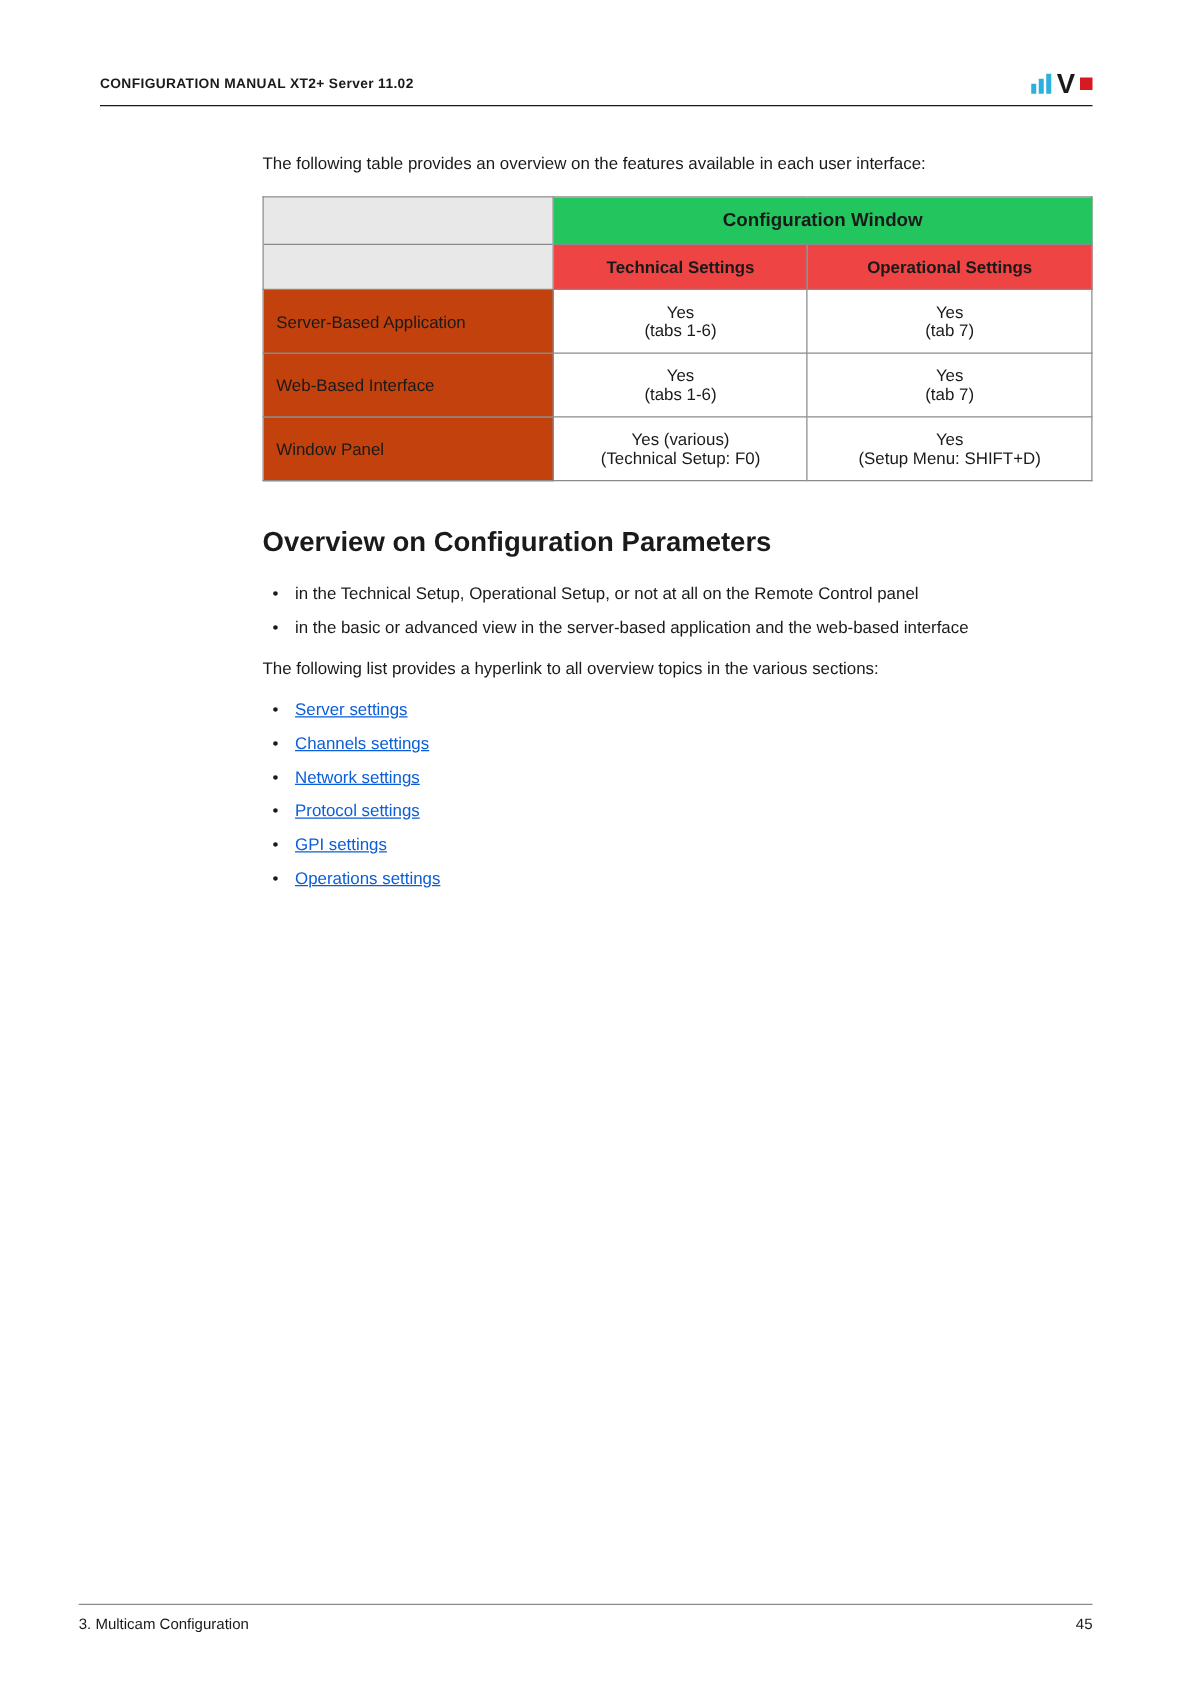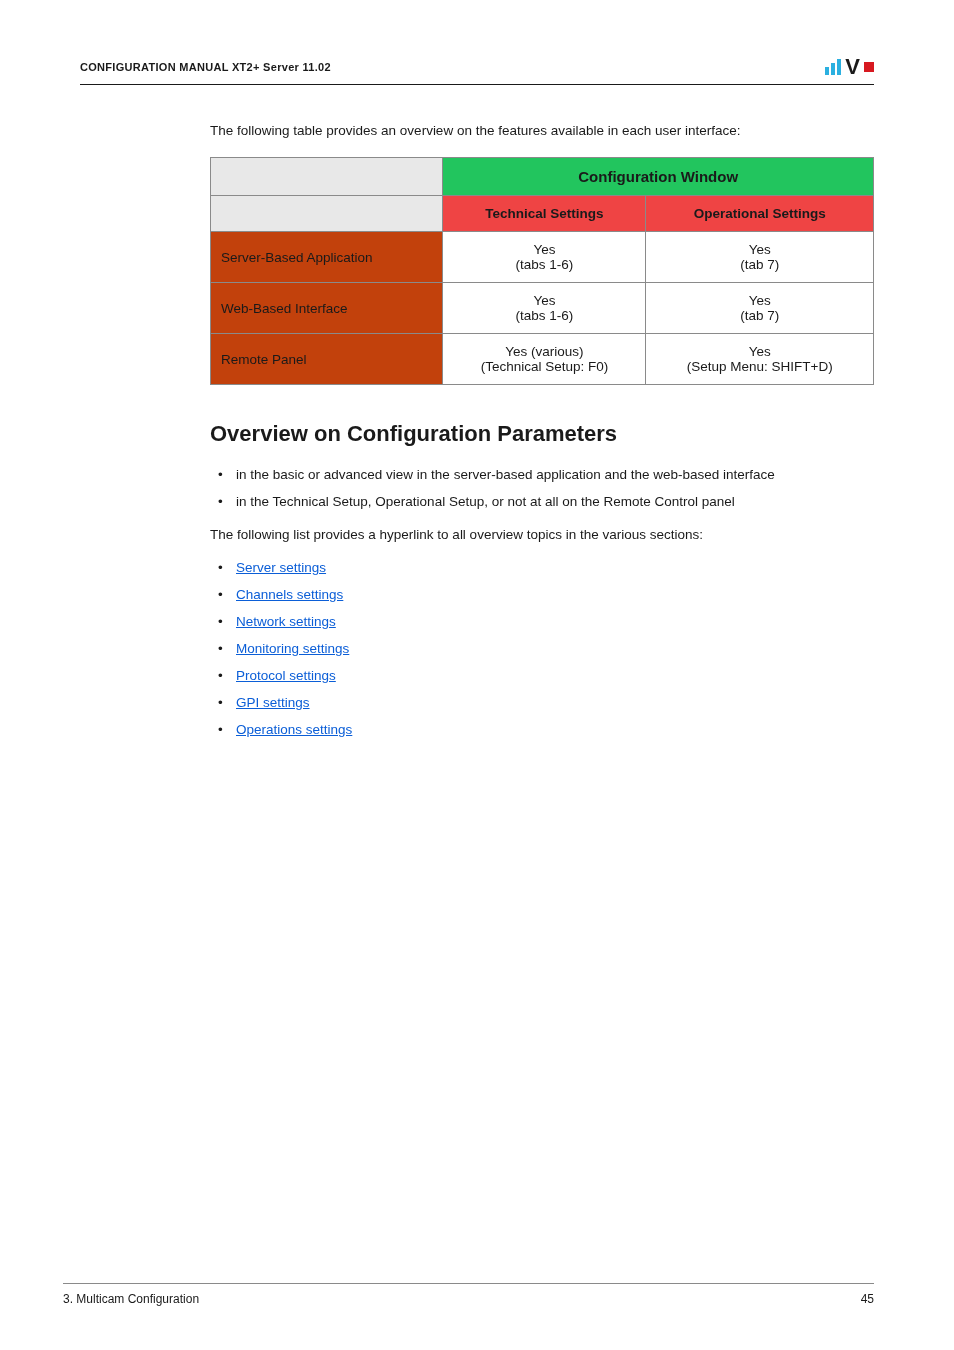--- a/index.html
+++ b/index.html
@@ -192,48 +192,47 @@
         <td>
           <span>Yes</span><br>
           <span>(tabs 1-6)</span>
         </td>
         <td>
           <span>Yes</span><br>
           <span>(tab 7)</span>
         </td>
       </tr>
       <tr>
-        <td class="row-head">Remote Panel</td>
+        <td class="row-head">Window Panel</td>
         <td>
           <span>Yes (various)</span><br>
           <span>(Technical Setup: F0)</span>
         </td>
         <td>
           <span>Yes</span><br>
           <span>(Setup Menu: SHIFT+D)</span>
         </td>
       </tr>
     </tbody>
       </table>
 
     <h2 class="section">Overview on Configuration Parameters</h2>
 
 
     <ul class="bullets">
+      <li>in the Technical Setup, Operational Setup, or not at all on the Remote Control panel</li>
       <li>in the basic or advanced view in the server-based application and the web-based interface</li>
-      <li>in the Technical Setup, Operational Setup, or not at all on the Remote Control panel</li>
     </ul>
 
     <p class="body">The following list provides a hyperlink to all overview topics in the various sections:</p>
 
     <ul class="bullets">
       <li><a class="link" href="#">Server settings</a></li>
       <li><a class="link" href="#">Channels settings</a></li>
       <li><a class="link" href="#">Network settings</a></li>
-      <li><a class="link" href="#">Monitoring settings</a></li>
       <li><a class="link" href="#">Protocol settings</a></li>
       <li><a class="link" href="#">GPI settings</a></li>
       <li><a class="link" href="#">Operations settings</a></li>
     </ul>
   </div>
 </div>
 
 <div class="footer">
   <span>3. Multicam Configuration</span>
   <span>45</span>

